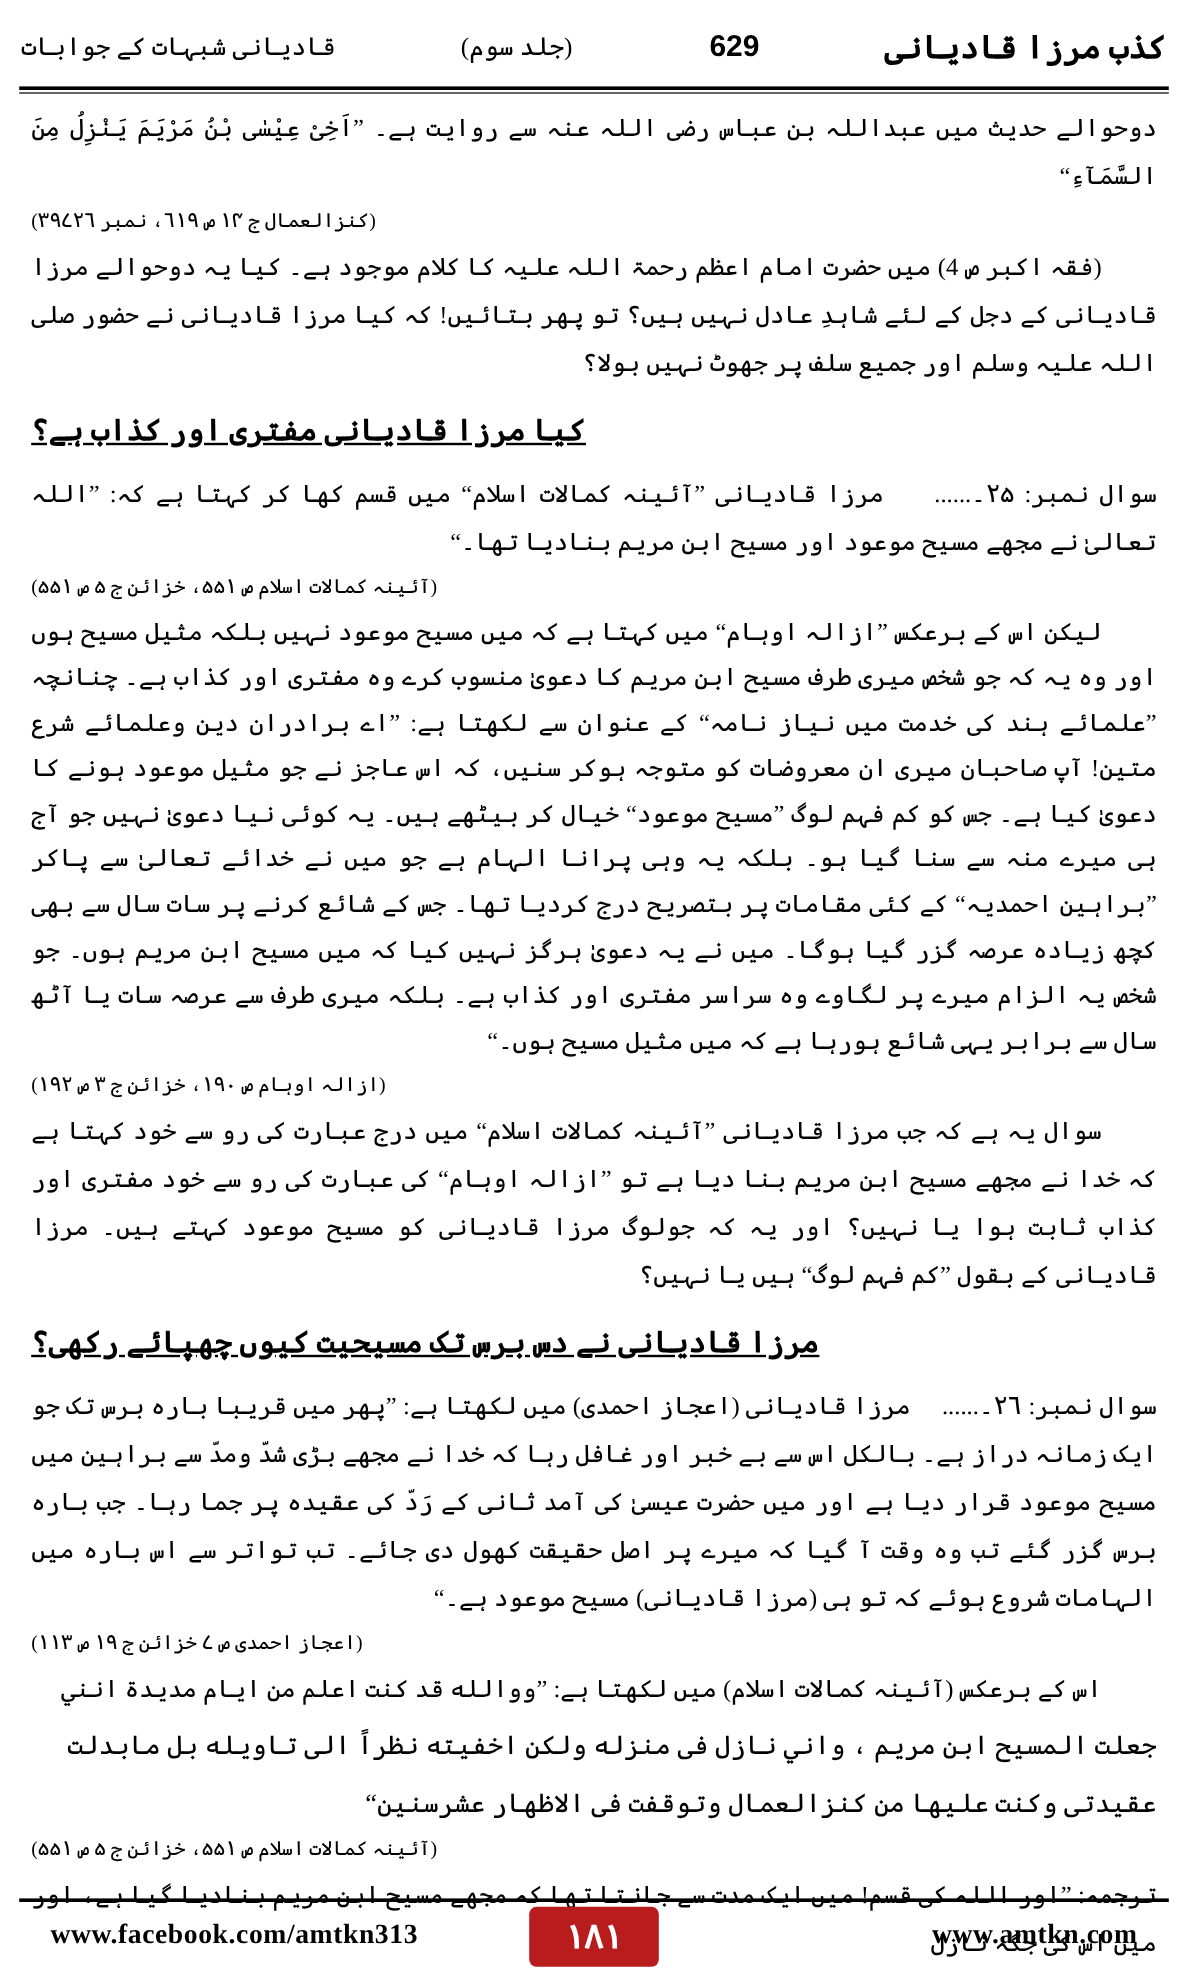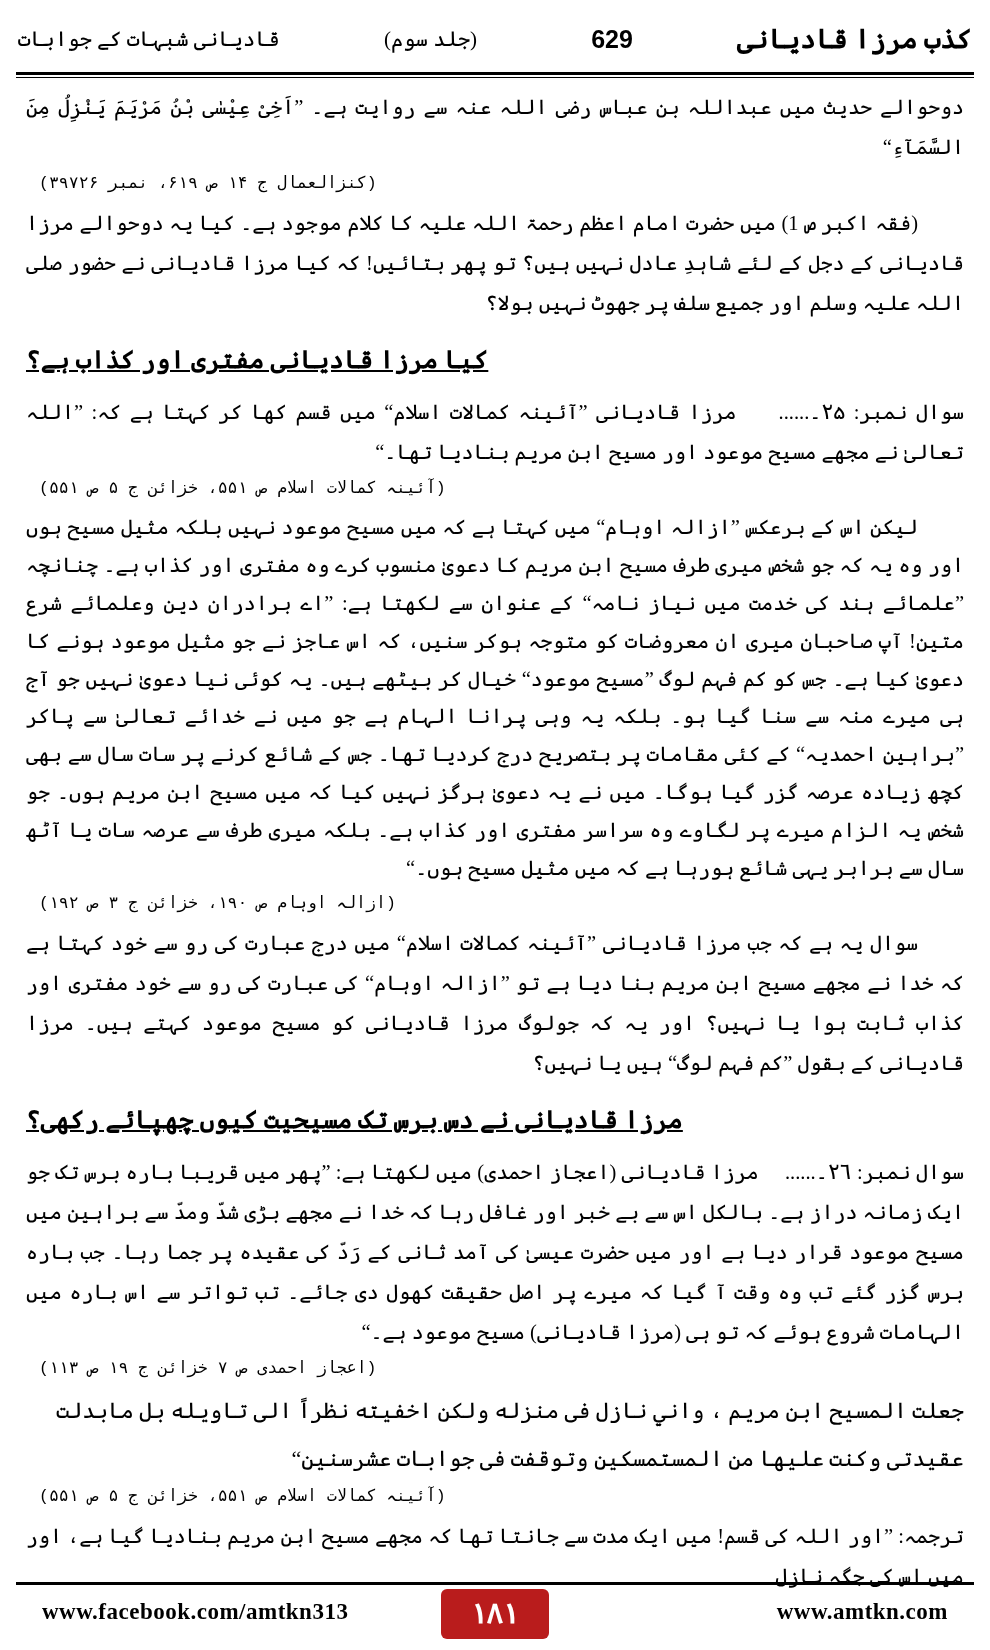--- a/index.html
+++ b/index.html
@@ -69,23 +69,22 @@
   .p {
     margin: 0 0 2px 0;
   }
   .indent {
     text-indent: 46px;
   }
   .ref {
     display: block;
     text-align: left;
     font-size: 16.5px;
-    margin: -2px 0 4px 13px;
-    direction: rtl;
-    font-family: Liberation Mono, monospace;
+    margin: -2px 0 4px 0;
+    direction: rtl;
   }
   .heading {
     text-align: left;
     font-size: 25px;
     font-weight: bold;
     text-decoration: underline;
     margin: 12px 0 8px 0;
   }
   .qnum {
     font-weight: normal;
@@ -163,43 +162,44 @@
     <div class="header-left">قادیانی شبہات کے جوابات</div>
   </div>
   <hr class="rule">
   <hr class="rule thin">
 
   <div class="body">
 
     <p class="p">دوحوالے حدیث میں عبداللہ بن عباس رضی اللہ عنہ سے روایت ہے۔ ”اَخِیْ عِیْسٰی بْنُ مَرْیَمَ یَنْزِلُ مِنَ السَّمَآءِ“</p>
     <span class="ref">(کنزالعمال ج ۱۴ ص ۶۱۹، نمبر ۳۹۷۲۶)</span>
 
-    <p class="p indent">(فقہ اکبر ص 1) میں حضرت امام اعظم رحمۃ اللہ علیہ کا کلام موجود ہے۔ کیا یہ دوحوالے مرزا قادیانی کے دجل کے لئے شاہدِ عادل نہیں ہیں؟ تو پھر بتائیں! کہ کیا مرزا قادیانی نے حضور صلی اللہ علیہ وسلم اور جمیع سلف پر جھوٹ نہیں بولا؟</p>
+    <p class="p indent">(فقہ اکبر ص 4) میں حضرت امام اعظم رحمۃ اللہ علیہ کا کلام موجود ہے۔ کیا یہ دوحوالے مرزا قادیانی کے دجل کے لئے شاہدِ عادل نہیں ہیں؟ تو پھر بتائیں! کہ کیا مرزا قادیانی نے حضور صلی اللہ علیہ وسلم اور جمیع سلف پر جھوٹ نہیں بولا؟</p>
 
     <h2 class="heading">کیا مرزا قادیانی مفتری اور کذاب ہے؟</h2>
 
     <p class="p">
       <span class="qnum">سوال نمبر: ۲۵۔</span><span class="dots">......&nbsp;&nbsp;&nbsp;&nbsp;&nbsp;</span><span>مرزا قادیانی ”آئینہ کمالات اسلام“ میں قسم کھا کر کہتا ہے کہ: ”اللہ تعالیٰ نے مجھے مسیح موعود اور مسیح ابن مریم بنادیا تھا۔“</span>
     </p>
     <span class="ref">(آئینہ کمالات اسلام ص ۵۵۱، خزائن ج ۵ ص ۵۵۱)</span>
 
     <p class="p indent tight">لیکن اس کے برعکس ”ازالہ اوہام“ میں کہتا ہے کہ میں مسیح موعود نہیں بلکہ مثیل مسیح ہوں اور وہ یہ کہ جو شخص میری طرف مسیح ابن مریم کا دعویٰ منسوب کرے وہ مفتری اور کذاب ہے۔ چنانچہ ”علمائے ہند کی خدمت میں نیاز نامہ“ کے عنوان سے لکھتا ہے: ”اے برادران دین وعلمائے شرع متین! آپ صاحبان میری ان معروضات کو متوجہ ہوکر سنیں، کہ اس عاجز نے جو مثیل موعود ہونے کا دعویٰ کیا ہے۔ جس کو کم فہم لوگ ”مسیح موعود“ خیال کر بیٹھے ہیں۔ یہ کوئی نیا دعویٰ نہیں جو آج ہی میرے منہ سے سنا گیا ہو۔ بلکہ یہ وہی پرانا الہام ہے جو میں نے خدائے تعالیٰ سے پاکر ”براہین احمدیہ“ کے کئی مقامات پر بتصریح درج کردیا تھا۔ جس کے شائع کرنے پر سات سال سے بھی کچھ زیادہ عرصہ گزر گیا ہوگا۔ میں نے یہ دعویٰ ہرگز نہیں کیا کہ میں مسیح ابن مریم ہوں۔ جو شخص یہ الزام میرے پر لگاوے وہ سراسر مفتری اور کذاب ہے۔ بلکہ میری طرف سے عرصہ سات یا آٹھ سال سے برابر یہی شائع ہورہا ہے کہ میں مثیل مسیح ہوں۔“</p>
     <span class="ref">(ازالہ اوہام ص ۱۹۰، خزائن ج ۳ ص ۱۹۲)</span>
 
     <p class="p indent">سوال یہ ہے کہ جب مرزا قادیانی ”آئینہ کمالات اسلام“ میں درج عبارت کی رو سے خود کہتا ہے کہ خدا نے مجھے مسیح ابن مریم بنا دیا ہے تو ”ازالہ اوہام“ کی عبارت کی رو سے خود مفتری اور کذاب ثابت ہوا یا نہیں؟ اور یہ کہ جولوگ مرزا قادیانی کو مسیح موعود کہتے ہیں۔ مرزا قادیانی کے بقول ”کم فہم لوگ“ ہیں یا نہیں؟</p>
 
     <h2 class="heading">مرزا قادیانی نے دس برس تک مسیحیت کیوں چھپائے رکھی؟</h2>
 
     <p class="p">
       <span class="qnum">سوال نمبر: ۲۶۔</span><span class="dots">......&nbsp;&nbsp;&nbsp;&nbsp;&nbsp;</span><span>مرزا قادیانی (اعجاز احمدی) میں لکھتا ہے: ”پھر میں قریبا بارہ برس تک جو ایک زمانہ دراز ہے۔ بالکل اس سے بے خبر اور غافل رہا کہ خدا نے مجھے بڑی شدّ ومدّ سے براہین میں مسیح موعود قرار دیا ہے اور میں حضرت عیسیٰ کی آمد ثانی کے رَدّ کی عقیدہ پر جما رہا۔ جب بارہ برس گزر گئے تب وہ وقت آ گیا کہ میرے پر اصل حقیقت کھول دی جائے۔ تب تواتر سے اس بارہ میں الہامات شروع ہوئے کہ تو ہی (مرزا قادیانی) مسیح موعود ہے۔“</span>
     </p>
     <span class="ref">(اعجاز احمدی ص ۷ خزائن ج ۱۹ ص ۱۱۳)</span>
 
+    <p class="p indent">اس کے برعکس (آئینہ کمالات اسلام) میں لکھتا ہے: ”ووالله قد كنت اعلم من ايام مديدة انني</p>
     <p class="arabic arabic-block">جعلت المسيح ابن مريم ، واني نازل فى منزله ولكن اخفيته نظراً الى تاويله بل مابدلت</p>
-    <p class="arabic arabic-block">عقيدتى وكنت عليها من المستمسكين وتوقفت فى جوابات عشرسنين“</p>
+    <p class="arabic arabic-block">عقيدتى وكنت عليها من کنزالعمال وتوقفت فى الاظهار عشرسنين“</p>
     <span class="ref">(آئینہ کمالات اسلام ص ۵۵۱، خزائن ج ۵ ص ۵۵۱)</span>
 
     <p class="p">ترجمہ: ”اور اللہ کی قسم! میں ایک مدت سے جانتا تھا کہ مجھے مسیح ابن مریم بنادیا گیا ہے، اور میں اس کی جگہ نازل</p>
 
   </div>
 
   <div class="footer">
     <hr class="footer-rule">
     <div class="footer-inner">
       <div class="footer-link">www.facebook.com/amtkn313</div>

